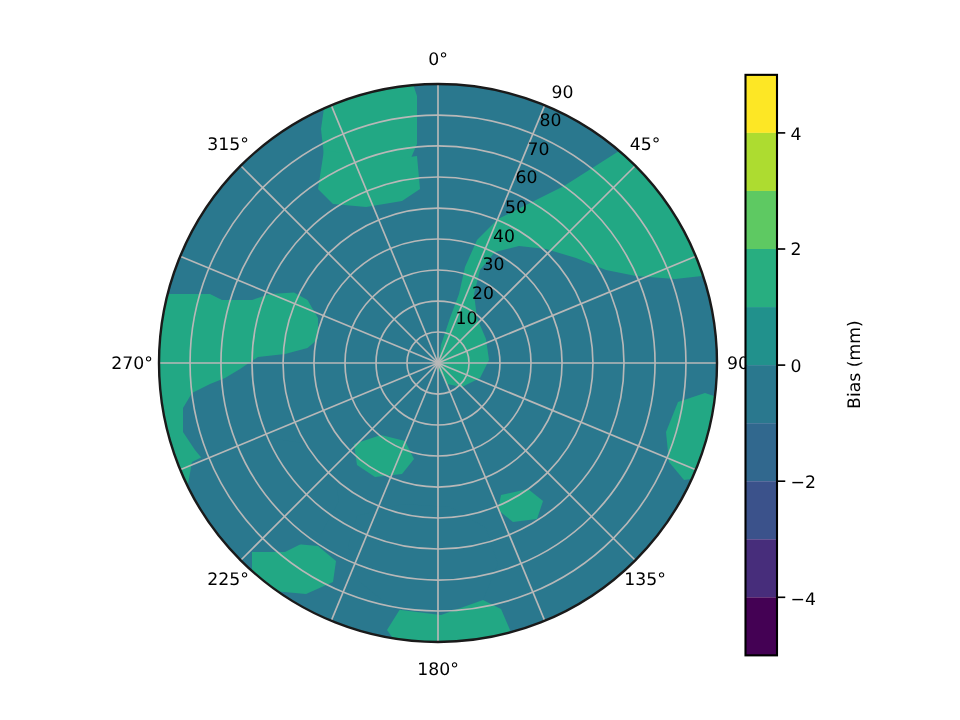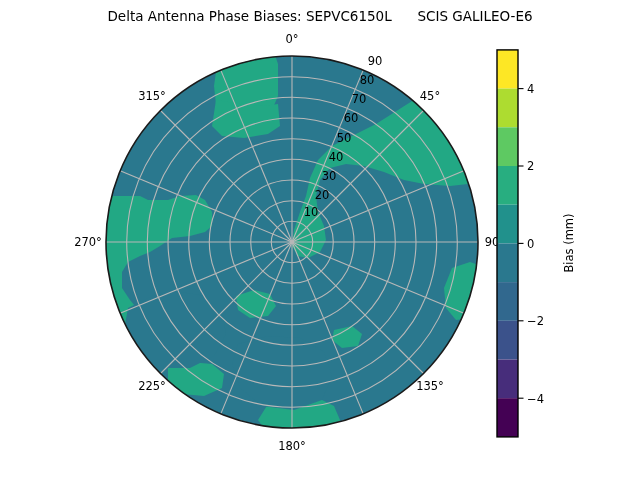--- a/index.html
+++ b/index.html
@@ -53,21 +53,20 @@
     font-family: "DejaVu Sans", sans-serif;
     font-size: 11.5px;
     fill: #000000;
   }
 </style>
 </head>
 <body>
 
 <div id="root">
 
-  <div class="fig-title">Delta Antenna Phase Biases: SEPVC6150L      SCIS GALILEO-E6</div>
 
   <svg id="polar-svg" width="640" height="480">
     <defs>
       <clipPath id="circClip">
         <circle cx="292" cy="242" r="186"></circle>
       </clipPath>
     </defs>
 
     <g clip-path="url(#circClip)">
       <circle cx="292" cy="242" r="186" fill="#2a788e"></circle>

